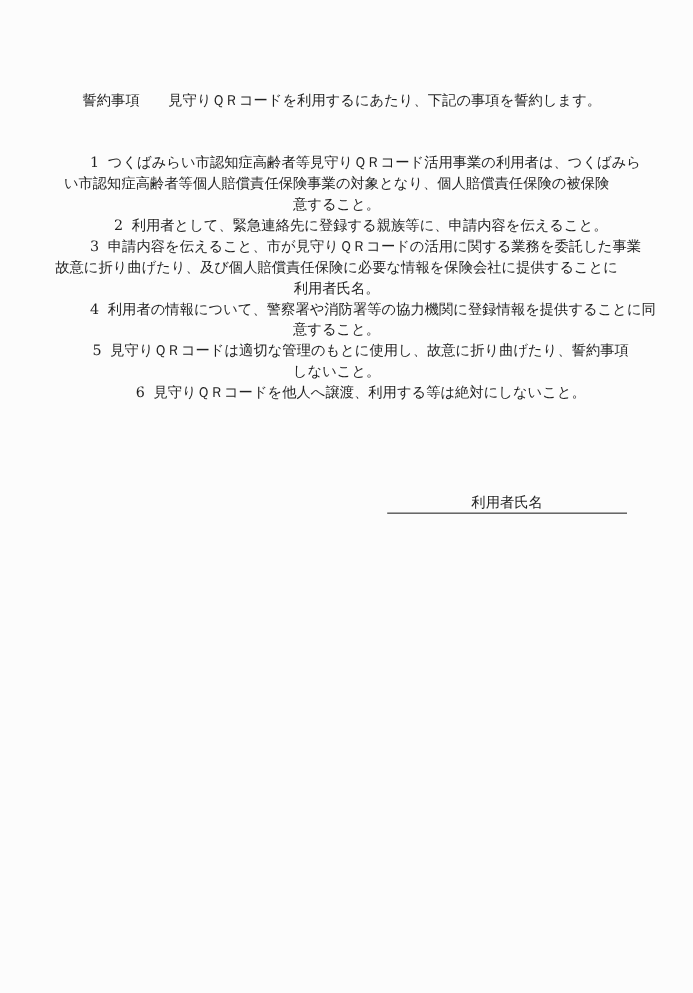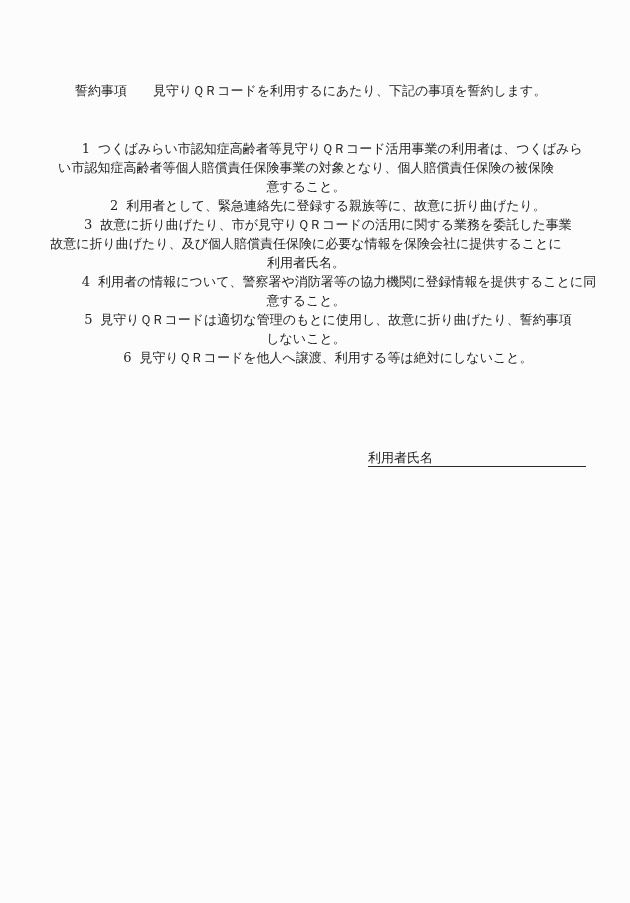--- a/index.html
+++ b/index.html
@@ -53,24 +53,25 @@
     margin-left: 38px;
   }
   .num {
     display: inline-block;
     width: 24px;
   }
 
   
   .signature {
     position: absolute;
-    left: 368px;
+    left: 352px;
     top: 450px;
     height: 17px;
     line-height: 16px;
+    text-align: center;
   }
   .signature .sig-underline {
     display: inline-block;
     width: 218px;
     height: 16px;
     border-bottom: 1.5px solid #2a2a2a;
     white-space: nowrap;
   }
 </style>
 </head>
@@ -87,27 +88,27 @@
     <div class="item">
       <div class="ln first">
         <span class="num">1</span><span>つくばみらい市認知症高齢者等見守りＱＲコード活用事業の利用者は、つくばみら</span>
       </div>
       <div class="ln cont">い市認知症高齢者等個人賠償責任保険事業の対象となり、個人賠償責任保険の被保険</div>
       <div class="ln cont">意すること。</div>
     </div>
 
     <div class="item">
       <div class="ln first">
-        <span class="num">2</span><span>利用者として、緊急連絡先に登録する親族等に、故意に折り曲げたり。</span>
+        <span class="num">2</span><span>利用者として、緊急連絡先に登録する親族等に、申請内容を伝えること。</span>
       </div>
     </div>
 
     <div class="item">
       <div class="ln first">
-        <span class="num">3</span><span>故意に折り曲げたり、市が見守りＱＲコードの活用に関する業務を委託した事業</span>
+        <span class="num">3</span><span>申請内容を伝えること、市が見守りＱＲコードの活用に関する業務を委託した事業</span>
       </div>
       <div class="ln cont">故意に折り曲げたり、及び個人賠償責任保険に必要な情報を保険会社に提供することに</div>
       <div class="ln cont">利用者氏名。</div>
     </div>
 
     <div class="item">
       <div class="ln first">
         <span class="num">4</span><span>利用者の情報について、警察署や消防署等の協力機関に登録情報を提供することに同</span>
       </div>
       <div class="ln cont">意すること。</div>

